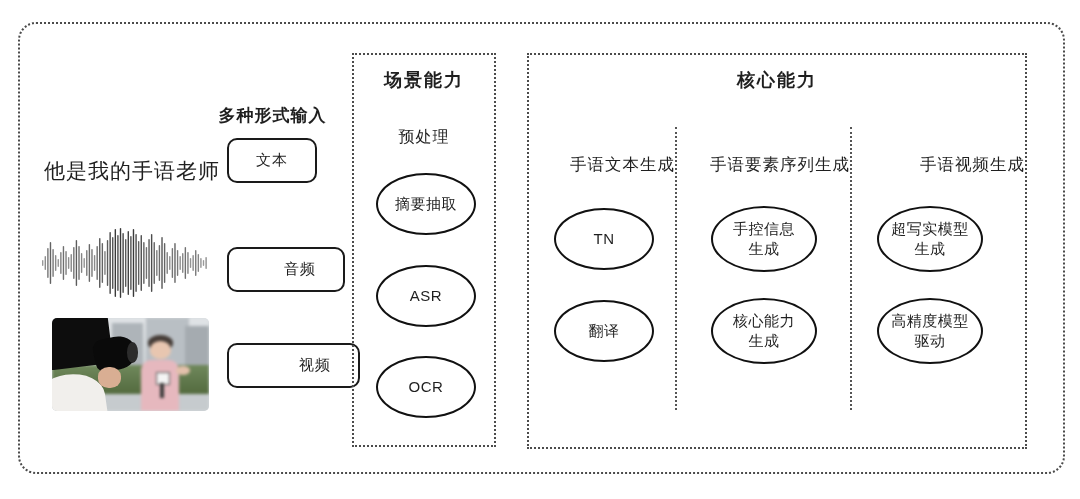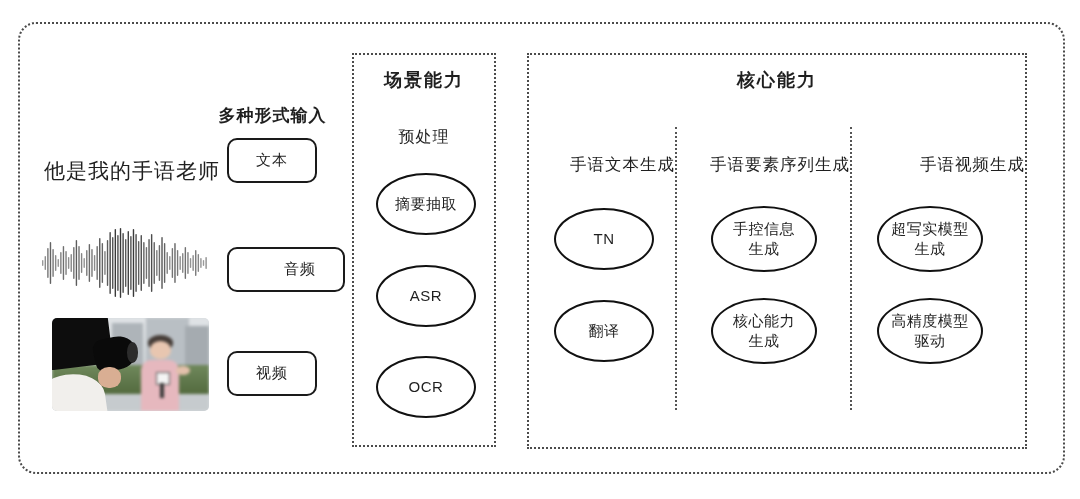--- a/index.html
+++ b/index.html
@@ -18,21 +18,21 @@
 
   
   .input-header{left:210px;top:104px;width:125px;text-align:center;
     font-size:17px;font-weight:bold;letter-spacing:1px;}
   .sample-sentence{left:44px;top:157px;width:180px;font-size:21px;letter-spacing:1px;}
   .io-box{
     left:227px;width:86px;height:41px;border:2px solid #1a1a1a;border-radius:10px;
     display:flex;align-items:center;justify-content:center;font-size:15px;letter-spacing:1px;
     background:#fff;
   }
-  .io-box.text{top:138px;text-align:center;} .io-box.audio{top:247px;padding-left:28px;} .io-box.video{top:351px;}
+  .io-box.text{top:138px;text-align:center;} .io-box.audio{top:247px;padding-left:28px;} .io-box.video{top:343px;padding-left:43px;}
 
   .waveform{left:40px;top:227px;width:170px;height:72px;}
 
   
   .vthumb{left:52px;top:318px;width:157px;height:93px;border-radius:5px;overflow:hidden;background:#d7dbde;}
   .vthumb .layer{position:absolute;}
   .vt-bg{inset:0;filter:blur(1.6px);}
   .vt-sky{left:0;top:0;width:100%;height:58%;background:linear-gradient(#e0e3e6,#ccd2d5);}
   .vt-b1{left:38%;top:5%;width:20%;height:55%;background:#aeb4b9;}
   .vt-b2{left:60%;top:0;width:27%;height:62%;background:#b9bfc4;}

